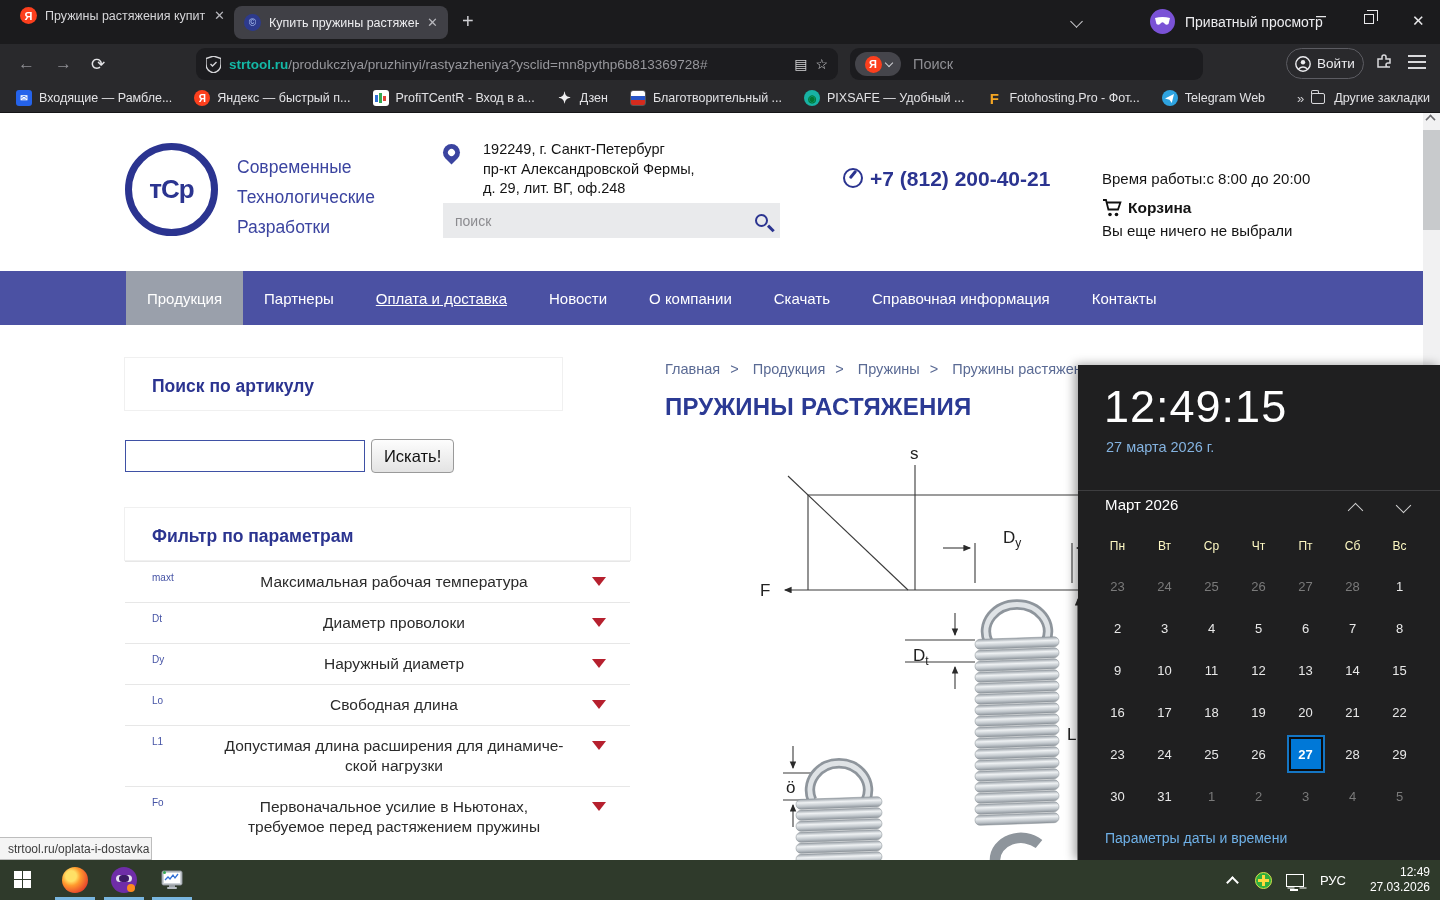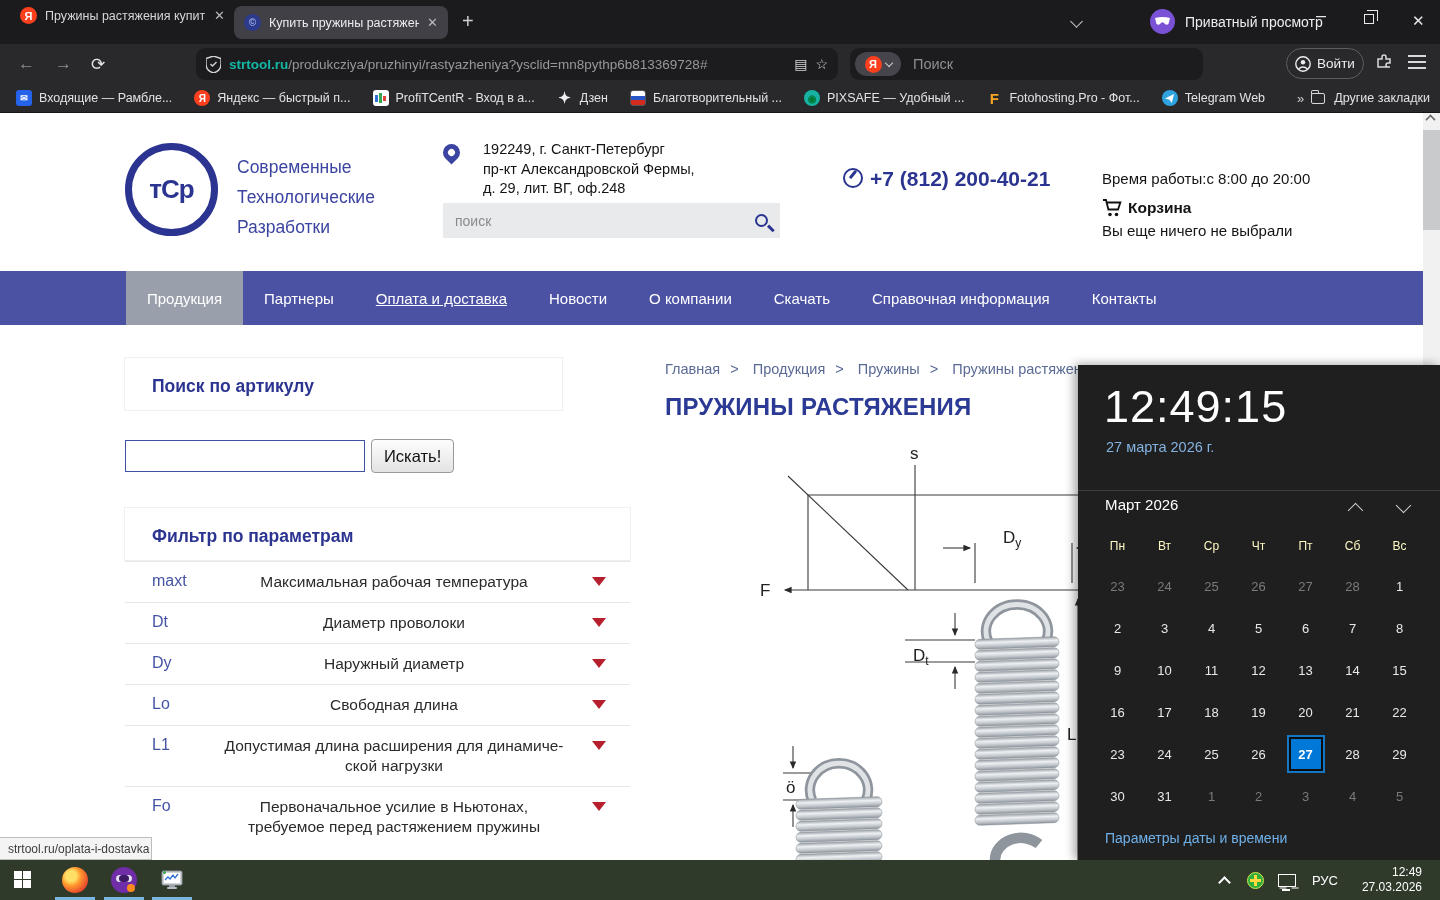--- a/index.html
+++ b/index.html
@@ -94,21 +94,21 @@
   .bc{position:absolute;left:665px;top:248px;color:#5a6a94;font-size:14.5px;white-space:nowrap;}
   .bc .sep{margin:0 10px;}
   .pg-title{position:absolute;left:665px;top:280px;color:#2b3a94;font-size:24px;font-weight:bold;letter-spacing:.2px;}
 
   .card{position:absolute;background:#fff;box-shadow:0 0 0 1px #f0f0f0;}
   .card-title{color:#2b3490;font-size:17.5px;font-weight:bold;padding:18px 0 18px 27px;}
   .art-input{position:absolute;left:125px;top:327px;width:240px;height:32px;border:1px solid #3f51a5;background:#fff;}
   .art-btn{position:absolute;left:371px;top:326px;height:34px;padding:0 12px;background:linear-gradient(#fdfdfd,#e3e3e3);border:1px solid #9a9a9a;border-radius:4px;font-size:16.5px;color:#111;display:flex;align-items:center;}
   .filters{position:absolute;left:125px;top:448px;width:505px;}
   .frow{position:relative;border-top:1px solid #e7e7e7;padding:10px 40px 10px 27px;min-height:38px;display:flex;}
-  .frow .code{width:72px;color:#4553a5;font-size:16px;flex:0 0 72px;}
+  .frow .code{width:72px;color:#4553a5;font-size:10px;flex:0 0 72px;}
   .frow .lbl{color:#2b2b2b;font-size:15.5px;line-height:20px;text-align:center;width:340px;}
   .frow .tri{position:absolute;right:24px;top:15px;width:0;height:0;border-left:7px solid transparent;border-right:7px solid transparent;border-top:9px solid #b6202e;}
 
   .diagram{position:absolute;left:665px;top:330px;}
   .status-tip{position:absolute;left:0;top:724px;width:152px;height:23px;background:#f4f4f4;border:1px solid #bdbdbd;border-left:none;color:#3c3c3c;font-size:12px;display:flex;align-items:center;padding-left:8px;}
 
   
   .calendar{position:absolute;left:1078px;top:365px;width:362px;height:495px;background:#1f1f20;box-shadow:-3px 0 10px rgba(0,0,0,.4);color:#fff;z-index:20;}
   .cal-time{position:absolute;left:26px;top:16px;font-size:45px;font-weight:200;letter-spacing:1px;color:#fff;}
   .cal-date{position:absolute;left:28px;top:74px;font-size:14.5px;color:#84b3e0;}
@@ -129,21 +129,21 @@
   
   .taskbar{position:absolute;left:0;top:860px;width:1440px;height:40px;background:#2f3a2b;z-index:30;}
   .startbtn{position:absolute;left:14px;top:11px;width:17px;height:17px;display:grid;grid-template-columns:8px 8px;grid-template-rows:8px 8px;gap:1px;}
   .startbtn i{background:#fff;}
   .tb-ic{position:absolute;top:6px;width:28px;height:28px;display:flex;align-items:center;justify-content:center;}
   .ffx{width:26px;height:26px;border-radius:50%;background:radial-gradient(circle at 35% 35%,#ffe066 0 22%,#ff9a2e 40%,#e8452c 75%,#b5283d 100%);}
   .maskapp{width:26px;height:26px;border-radius:50%;background:#6f2da8;position:relative;}
   .maskapp:before{content:"";position:absolute;left:5px;top:8px;width:16px;height:7px;border-radius:4px;background:#3c1a66;box-shadow:inset 3px 0 0 #e8e0f5, inset -3px 0 0 #e8e0f5;}
   .maskapp:after{content:"";position:absolute;right:2px;bottom:1px;width:8px;height:8px;border-radius:50%;background:#ff8a1e;}
   .tb-underline{position:absolute;top:37px;height:3px;width:40px;background:#79b6e0;}
-  .tray{position:absolute;right:8px;top:0;height:40px;display:flex;align-items:center;color:#fff;}
+  .tray{position:absolute;right:0;top:0;height:40px;display:flex;align-items:center;color:#fff;}
   .tray-chev{width:9px;height:9px;border-left:2px solid #fff;border-top:2px solid #fff;transform:rotate(45deg);margin-top:4px;}
   .greenic{width:17px;height:17px;border-radius:50%;background:#2fae3e;border:1.5px solid #d7e14a;position:relative;}
   .greenic:before{content:"";position:absolute;left:6px;top:2px;width:3px;height:11px;background:#ffd83d;}
   .greenic:after{content:"";position:absolute;left:2px;top:6px;width:11px;height:3px;background:#ffd83d;}
   .netic{width:18px;height:13px;border:1.6px solid #fff;position:relative;}
   .netic:after{content:"";position:absolute;left:3px;bottom:-5px;width:8px;height:2px;background:#fff;box-shadow:-3px -2px 0 -0.5px #fff,9px -2px 0 -0.5px #fff;}
   .lang{font-size:13px;margin:0 14px 0 16px;}
   .clock{font-size:12px;line-height:15px;text-align:right;margin-right:10px;width:70px;}
 </style>
 </head>

